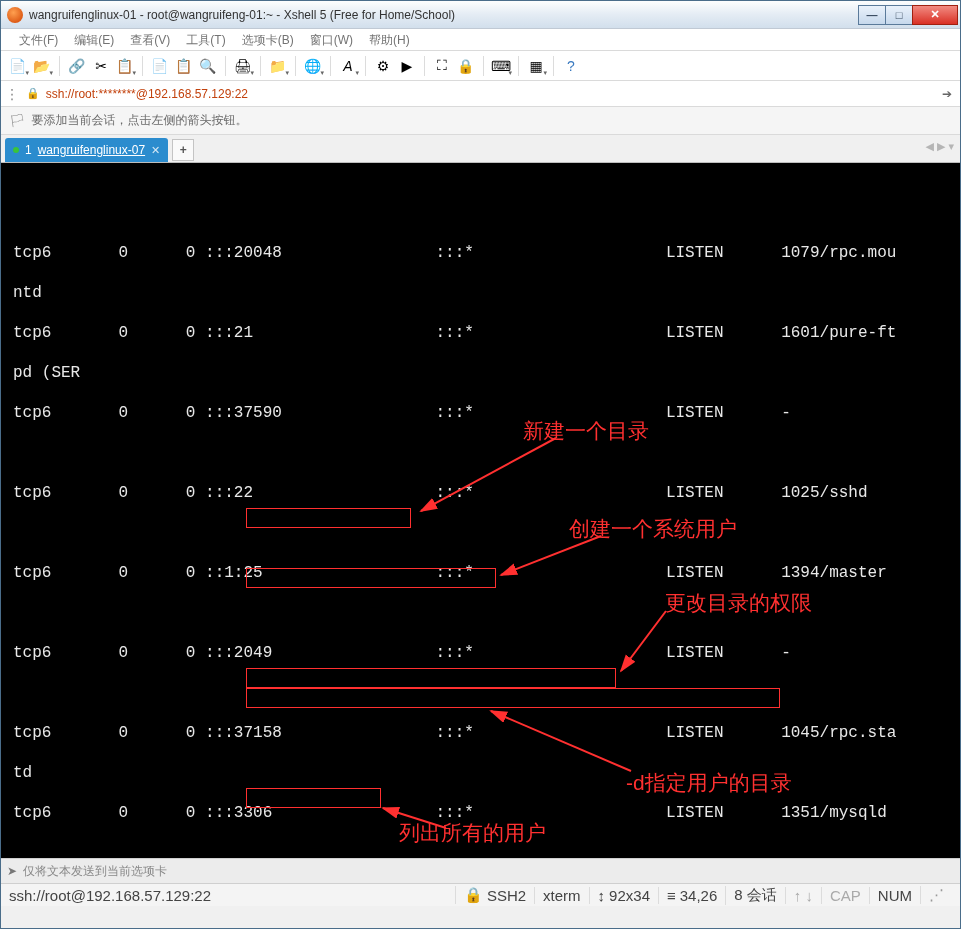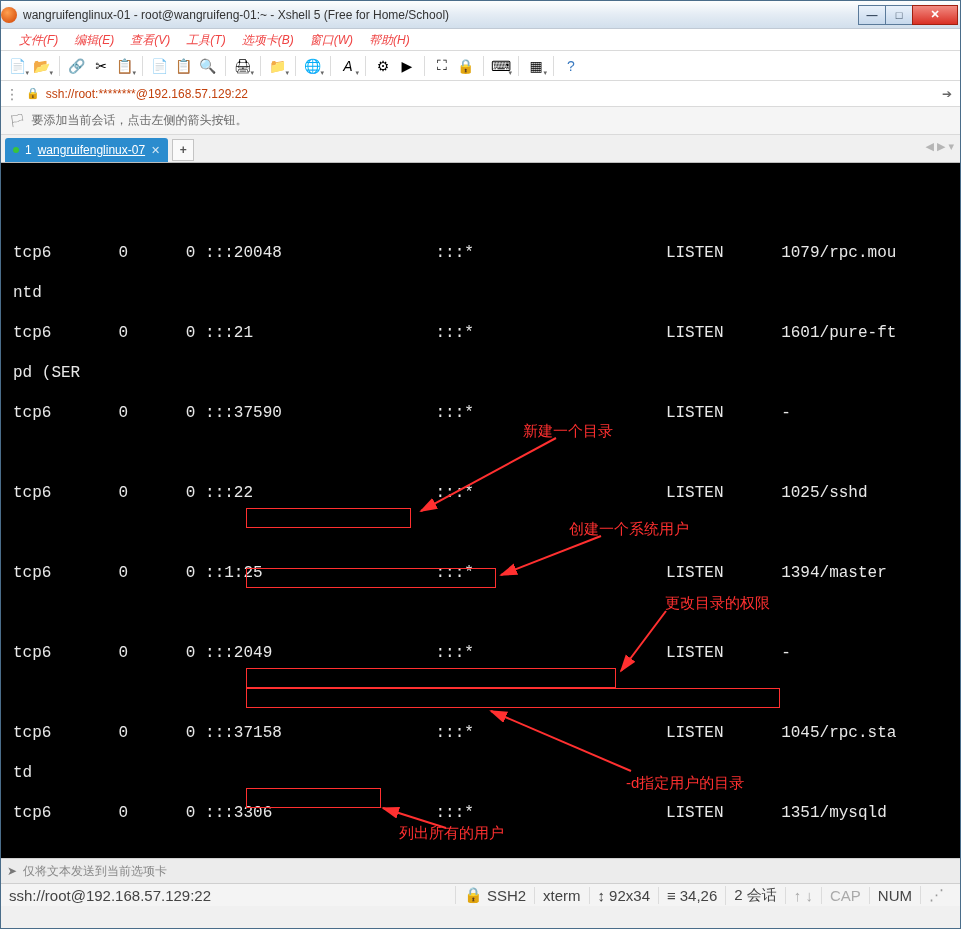--- a/index.html
+++ b/index.html
@@ -9,20 +9,21 @@
     font-size: 12px;
     background: #f0f0f0;
     overflow: hidden;
     position: relative;
     border: 1px solid #4a6d8a;
   }
   .titlebar {
     height: 28px;
     background: linear-gradient(to bottom, #fdfefe, #e4ecf4, #d2dfec);
     display: flex; align-items: center;
+    padding-left: 6px;
     border-bottom: 1px solid #c0c9d4;
   }
   .titlebar-icon {
     width: 16px; height: 16px;
     background: radial-gradient(circle at 40% 35%, #ffa050, #d04000);
     border-radius: 50%;
     margin-right: 6px;
     flex-shrink: 0;
   }
   .titlebar-text { color: #333; flex: 1; white-space: nowrap; }
@@ -48,22 +49,21 @@
   .menubar {
     height: 22px;
     background: #fff;
     border-bottom: 1px solid #dadada;
     padding-left: 10px;
   }
   .menubar ul { list-style: none; display: flex; }
   .menubar li {
     padding: 3px 8px 3px 8px;
     cursor: default;
-    color: #ef4444;
-    font-style: italic;
+    color: #737373;
   }
   .toolbar {
     height: 30px;
     background: #fff;
     border-bottom: 1px solid #dadada;
     display: flex; align-items: center;
     padding: 0 6px;
     gap: 2px;
   }
   .tb-btn {
@@ -159,21 +159,21 @@
   .terminal .line { display: block; height: 20px; }
   .redbox {
     position: absolute;
     border: 1px solid #ff3030;
     pointer-events: none;
   }
   .anno {
     position: absolute;
     color: #ff3030;
     font-family: "Microsoft YaHei", sans-serif;
-    font-size: 15px;
+    font-size: 21px;
     white-space: nowrap;
     pointer-events: none;
     text-align: right;
   }
   .arrow-svg {
     position: absolute;
     pointer-events: none;
     overflow: visible;
   }
 
@@ -371,18 +371,18 @@
     </div>
   <div class="seg">xterm</div>
   <div class="seg" data="" fifteen="">
       <span>↕</span> 
       <span>92x34</span>
     </div>
   <div class="seg">
       <span>≡</span> 
       <span>34,26</span>
     </div>
-  <div class="seg">2 会话</div>
+  <div class="seg">8 会话</div>
   <div class="seg dim">↑ ↓</div>
   <div class="seg dim">CAP</div>
   <div class="seg">NUM</div>
   <div class="seg" style="color:#999;">⋰</div>
 </div>
 
 </body></html>

